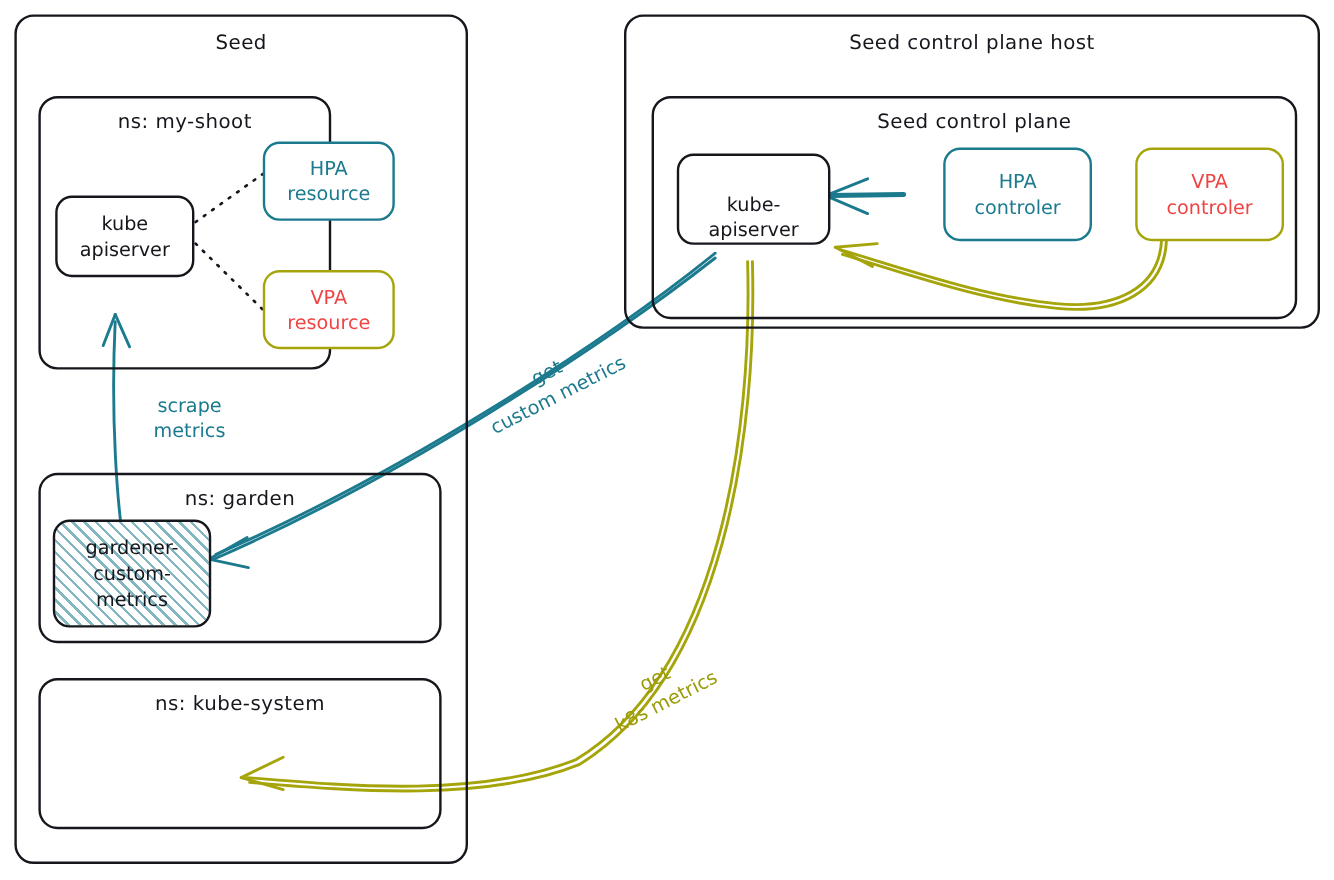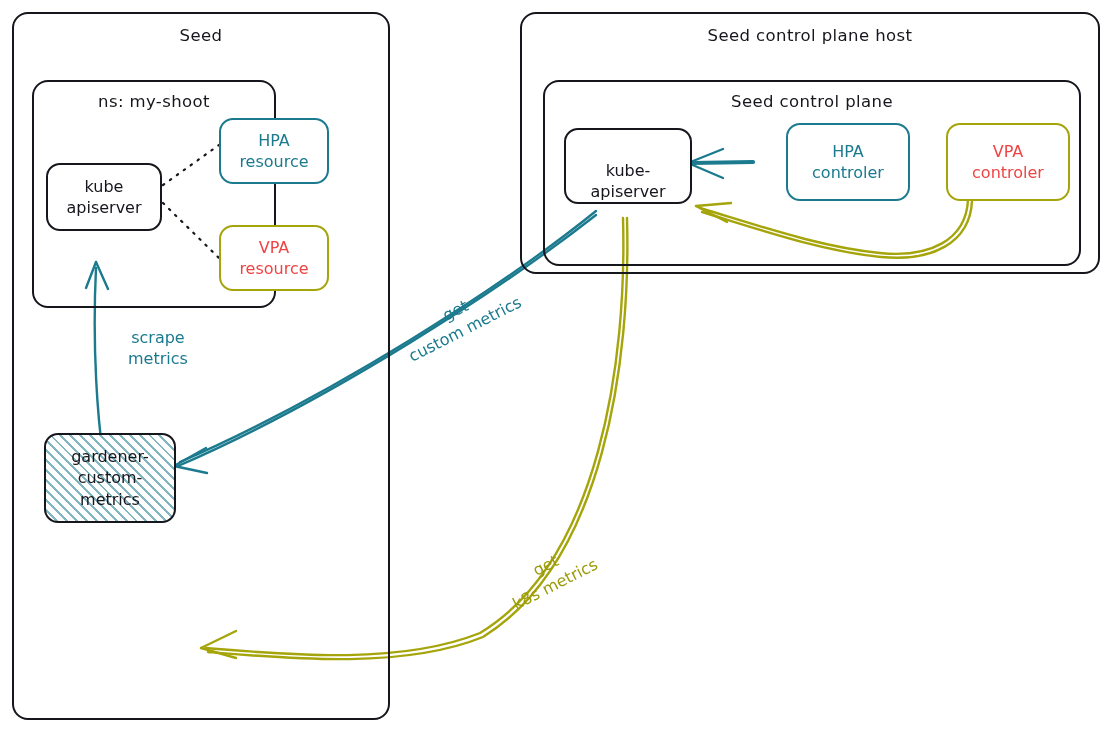--- a/index.html
+++ b/index.html
@@ -191,27 +191,33 @@
     <div class="leaf teal" style="left:219px; top:118px; width:110px; height:66px;">
       <span class="ln">HPA</span>
       <span class="ln">resource</span>
     </div>
 
     <div class="leaf olive" style="left:219px; top:225px; width:110px; height:66px;">
       <span class="ln">VPA</span>
       <span class="ln">resource</span>
     </div>
 
+    <div class="box" style="left:32px; top:394px; width:336px; height:142px;">
+      <div class="container-title" style="top:10px;">ns: garden</div>
+    </div>
 
     <div class="leaf hatched" style="left:44px; top:433px; width:132px; height:90px;">
       <span class="ln">gardener-</span>
       <span class="ln">custom-</span>
       <span class="ln">metrics</span>
     </div>
 
+    <div class="box" style="left:32px; top:565px; width:336px; height:126px;">
+      <div class="container-title" style="top:10px;">ns: kube-system</div>
+    </div>
 
 
     <div class="box" style="left:520px; top:12px; width:580px; height:262px;">
       <div class="container-title" style="top:12px;">Seed control plane host</div>
     </div>
 
     <div class="box" style="left:543px; top:80px; width:538px; height:186px;">
       <div class="container-title" style="top:10px;">Seed control plane</div>
     </div>
 

